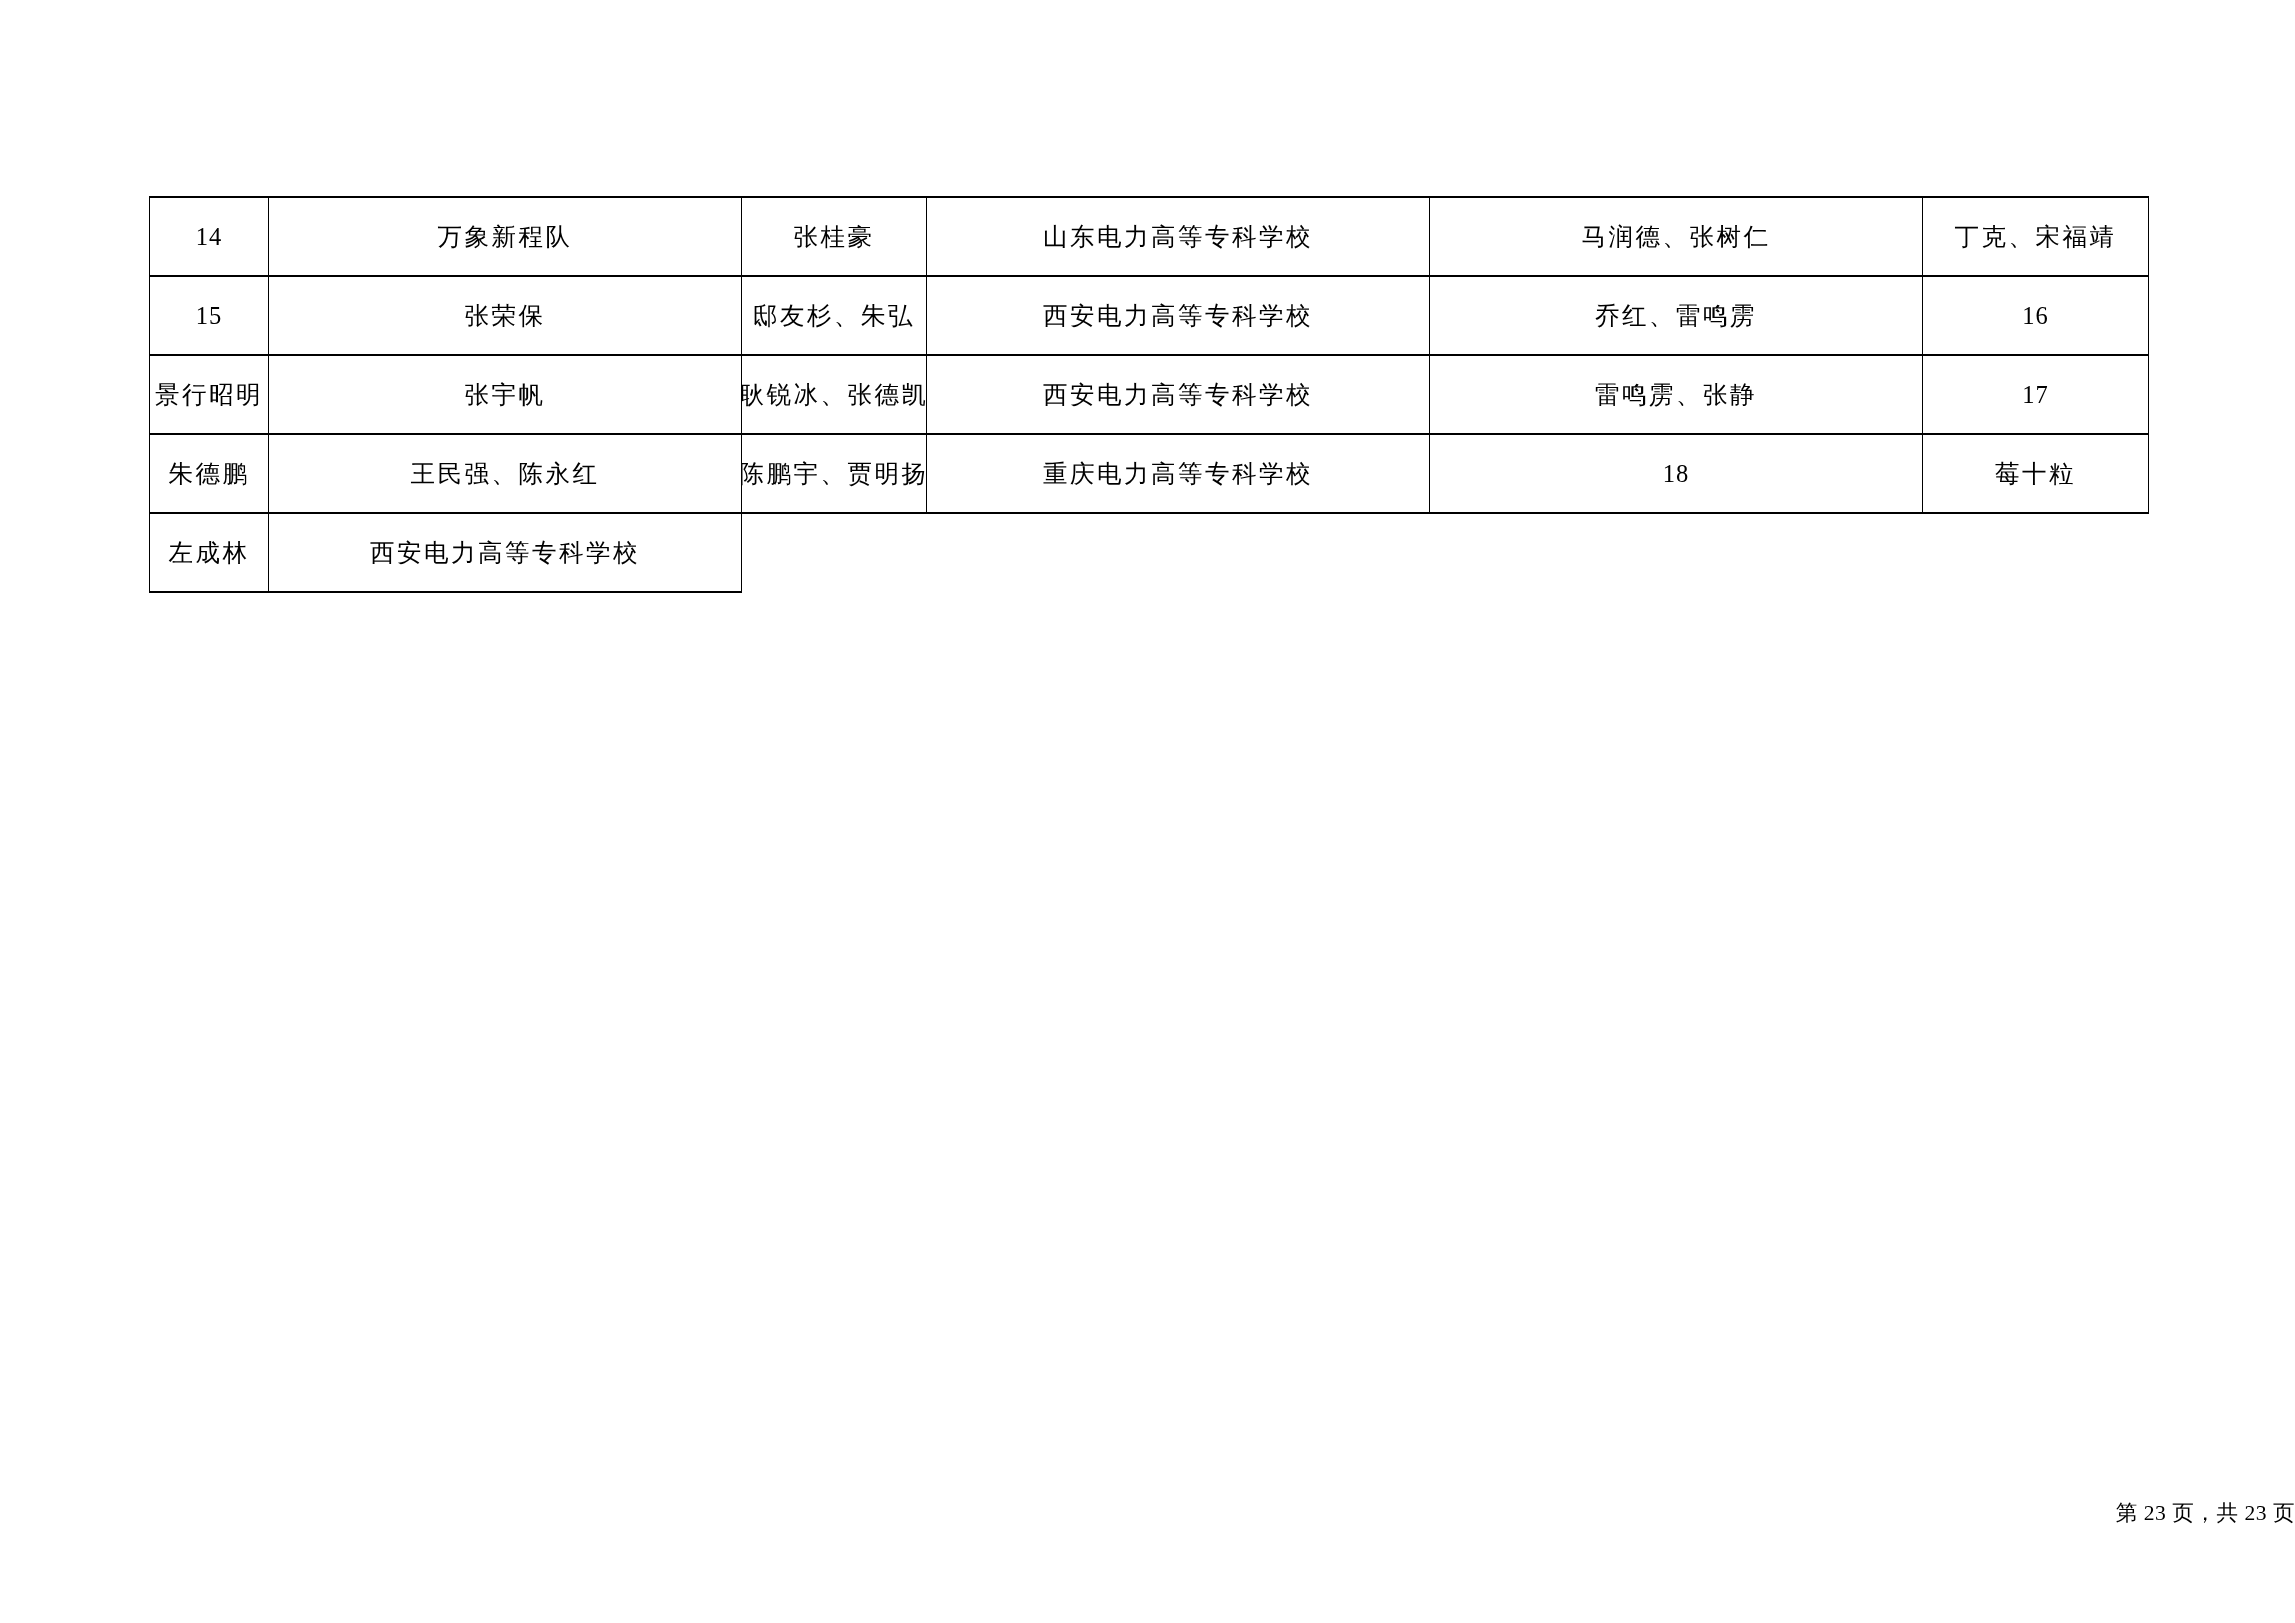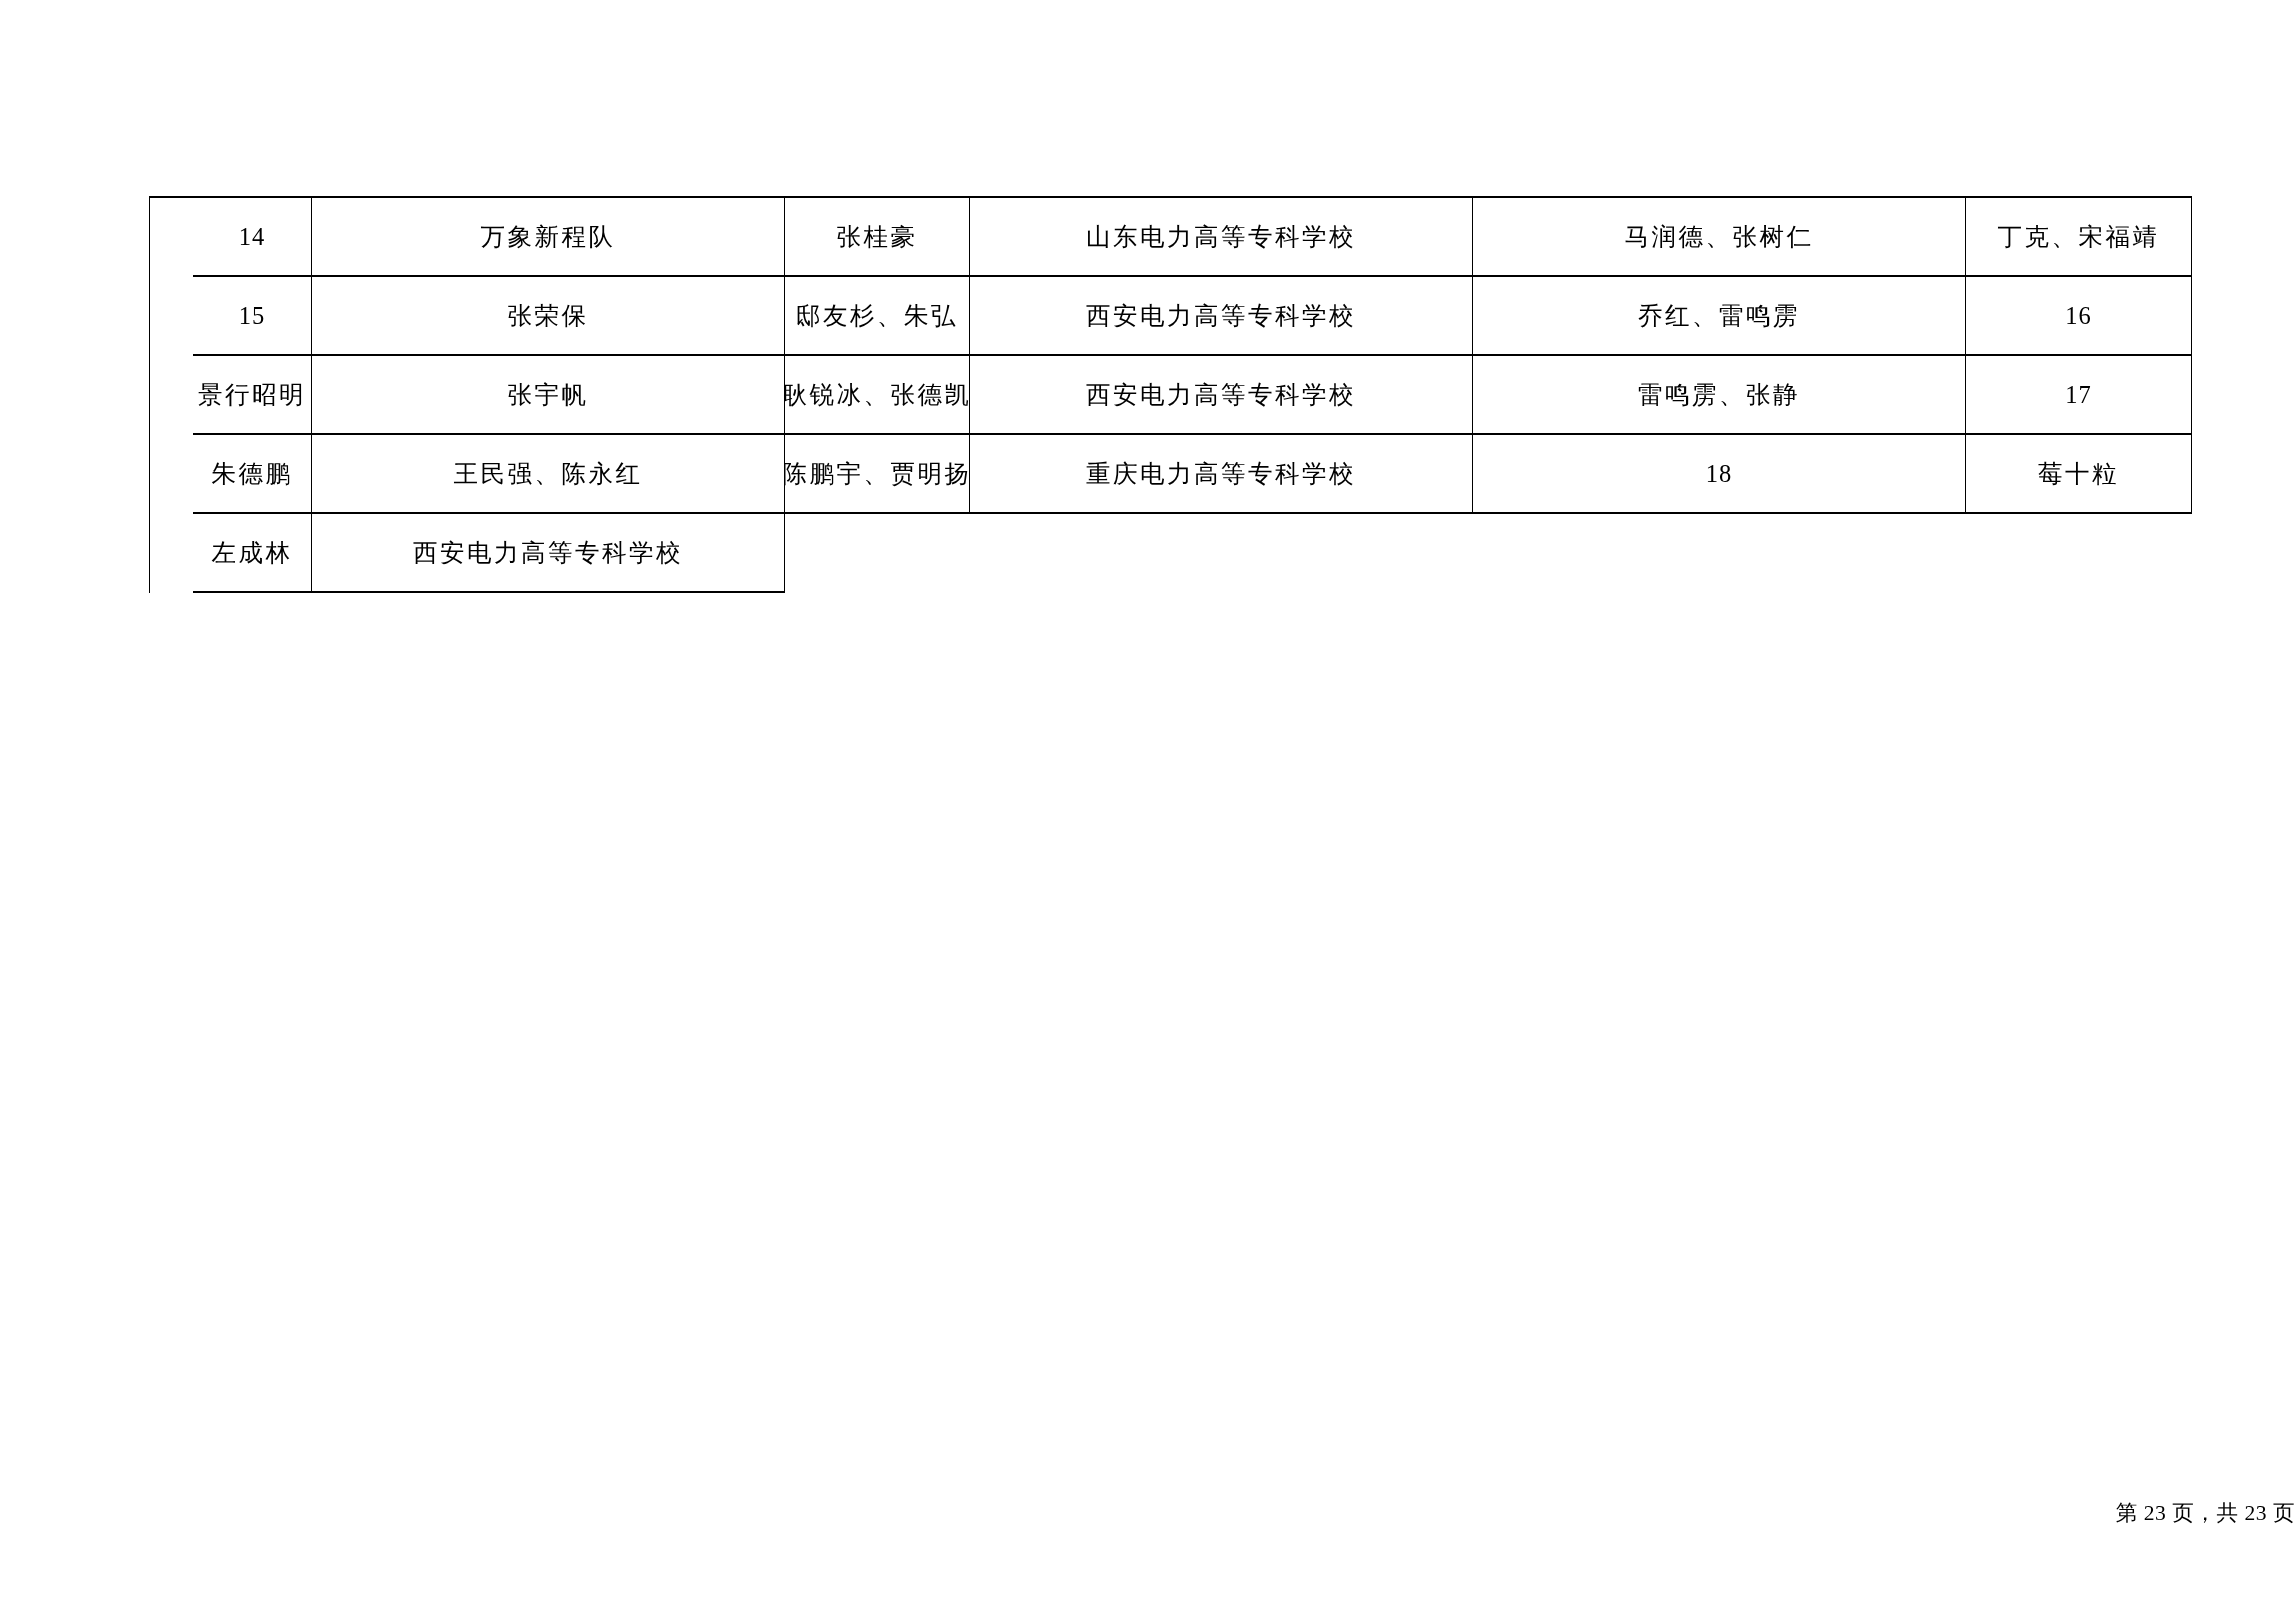--- a/index.html
+++ b/index.html
@@ -18,21 +18,20 @@
   .doc-table {
     position: absolute;
     left: 149px;
     top: 196px;
     display: grid;
     grid-template-columns: 119px 473px 185px 503px 493px 226px;
     grid-auto-rows: 79px;
     border-top: 2.9px solid #000;
     border-left: 1.5px solid #000;
     background: #ffffff;
-    padding-left: 43px;
   }
   .cell {
     border-right: 1.5px solid #000;
     border-bottom: 2.9px solid #000;
     display: flex;
     align-items: center;
     justify-content: center;
     font-size: 24.5px;
     letter-spacing: 2.5px;
     white-space: nowrap;

